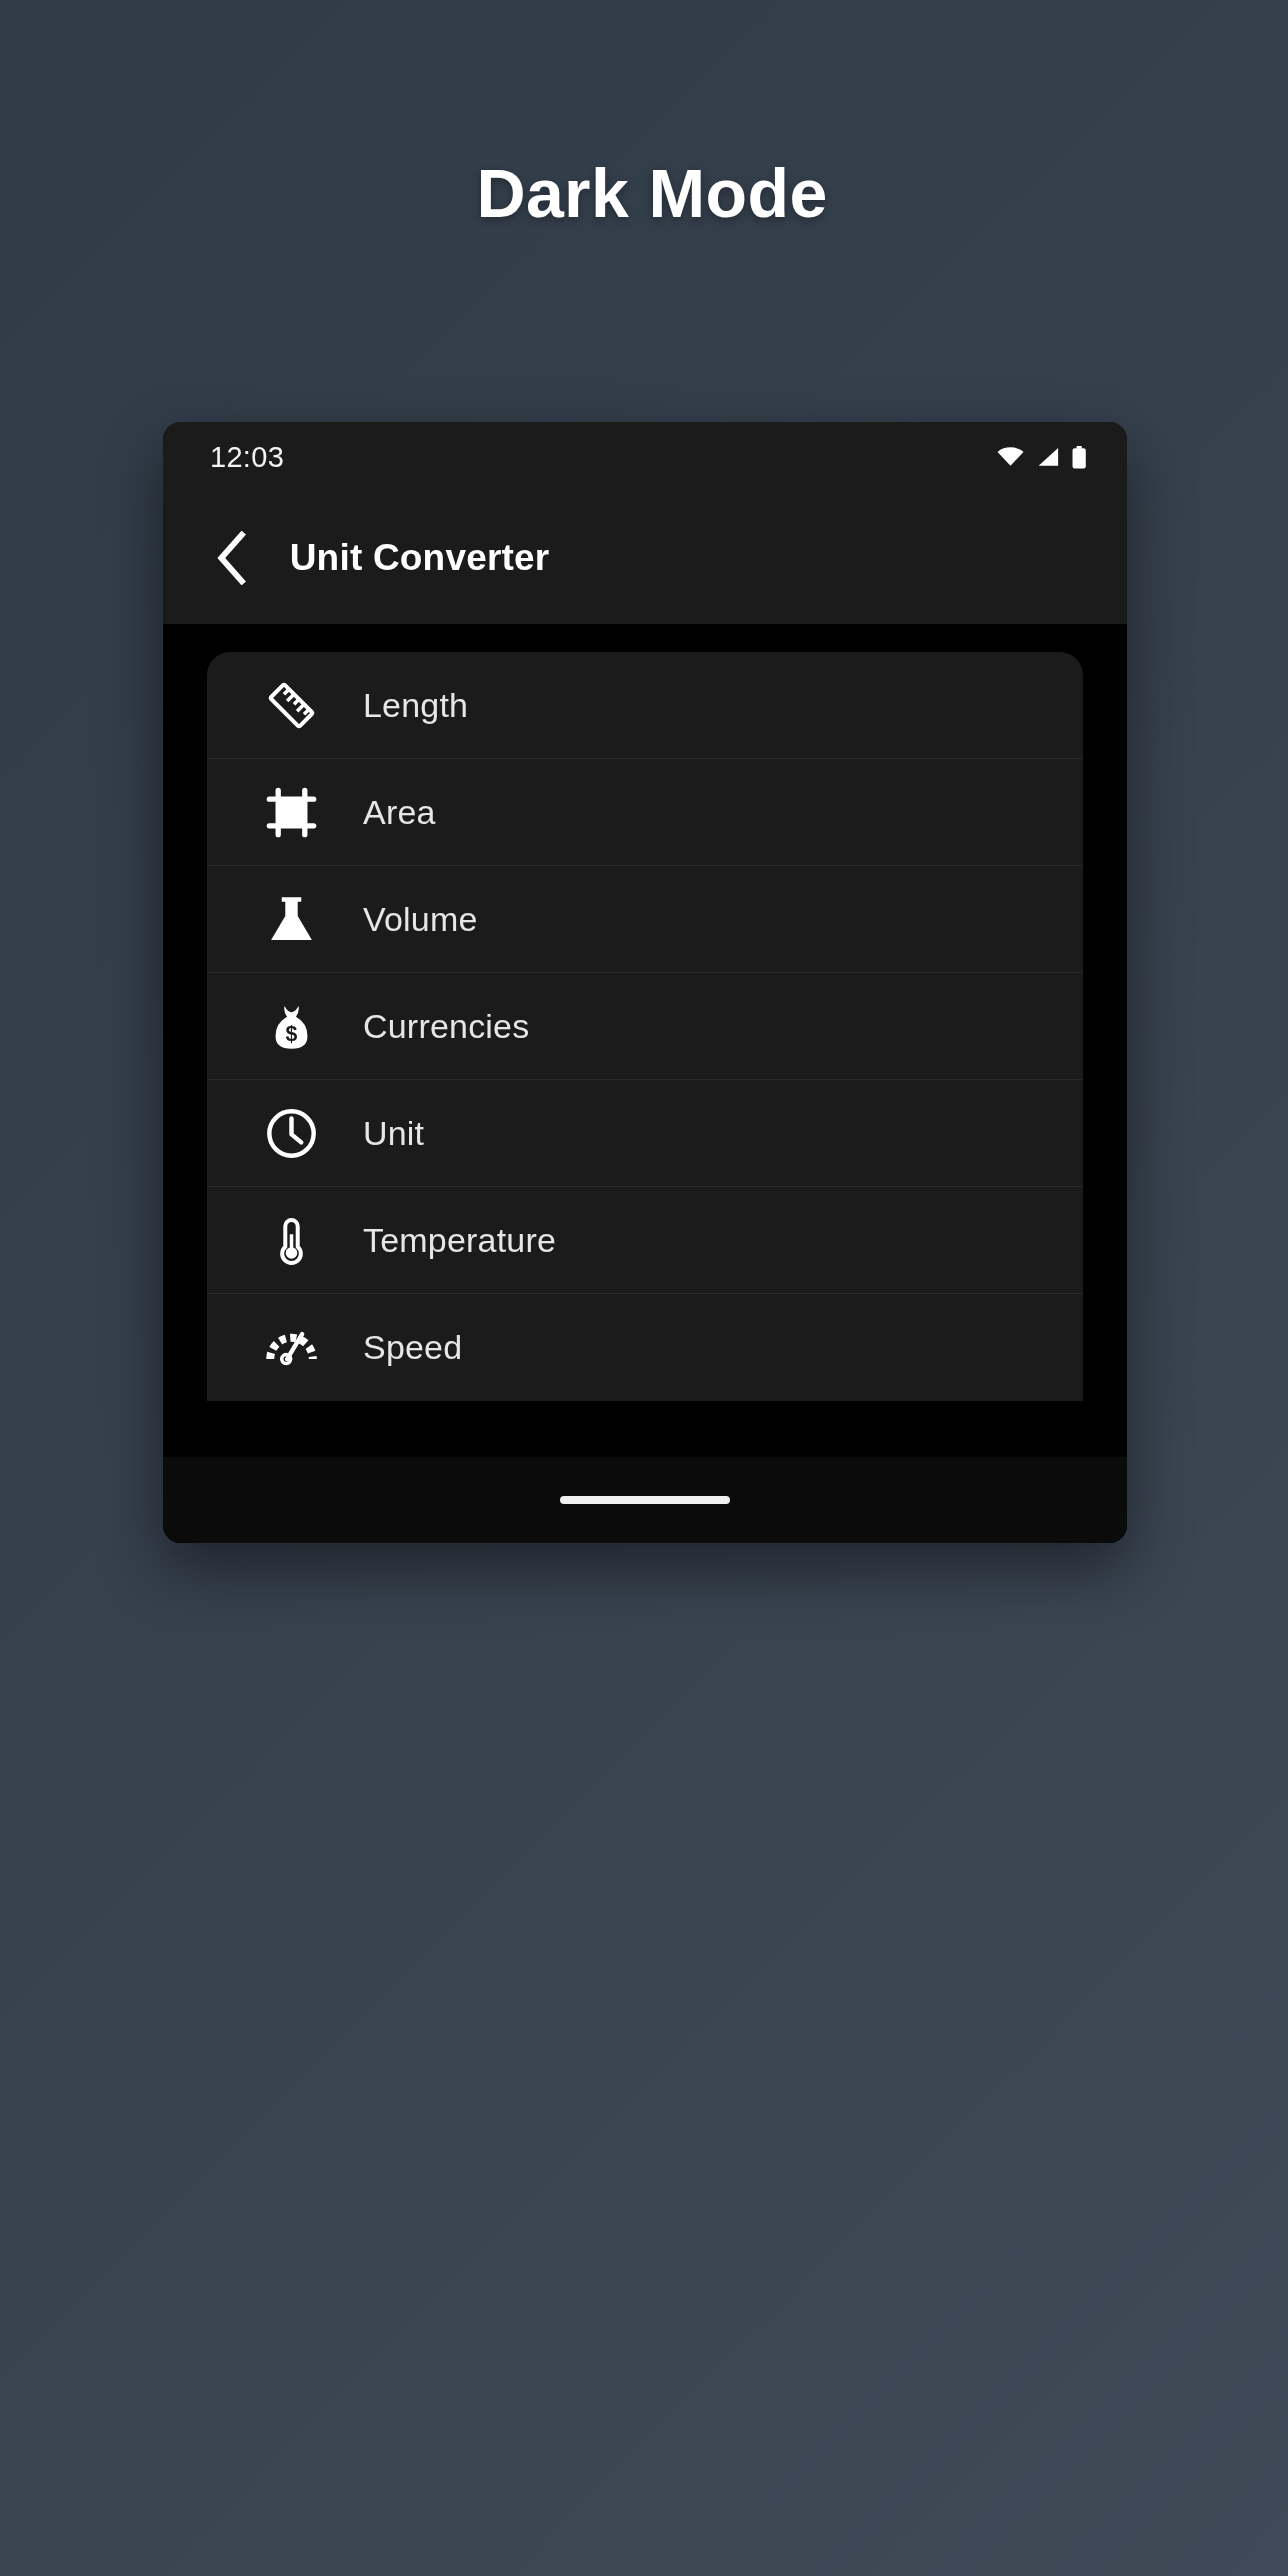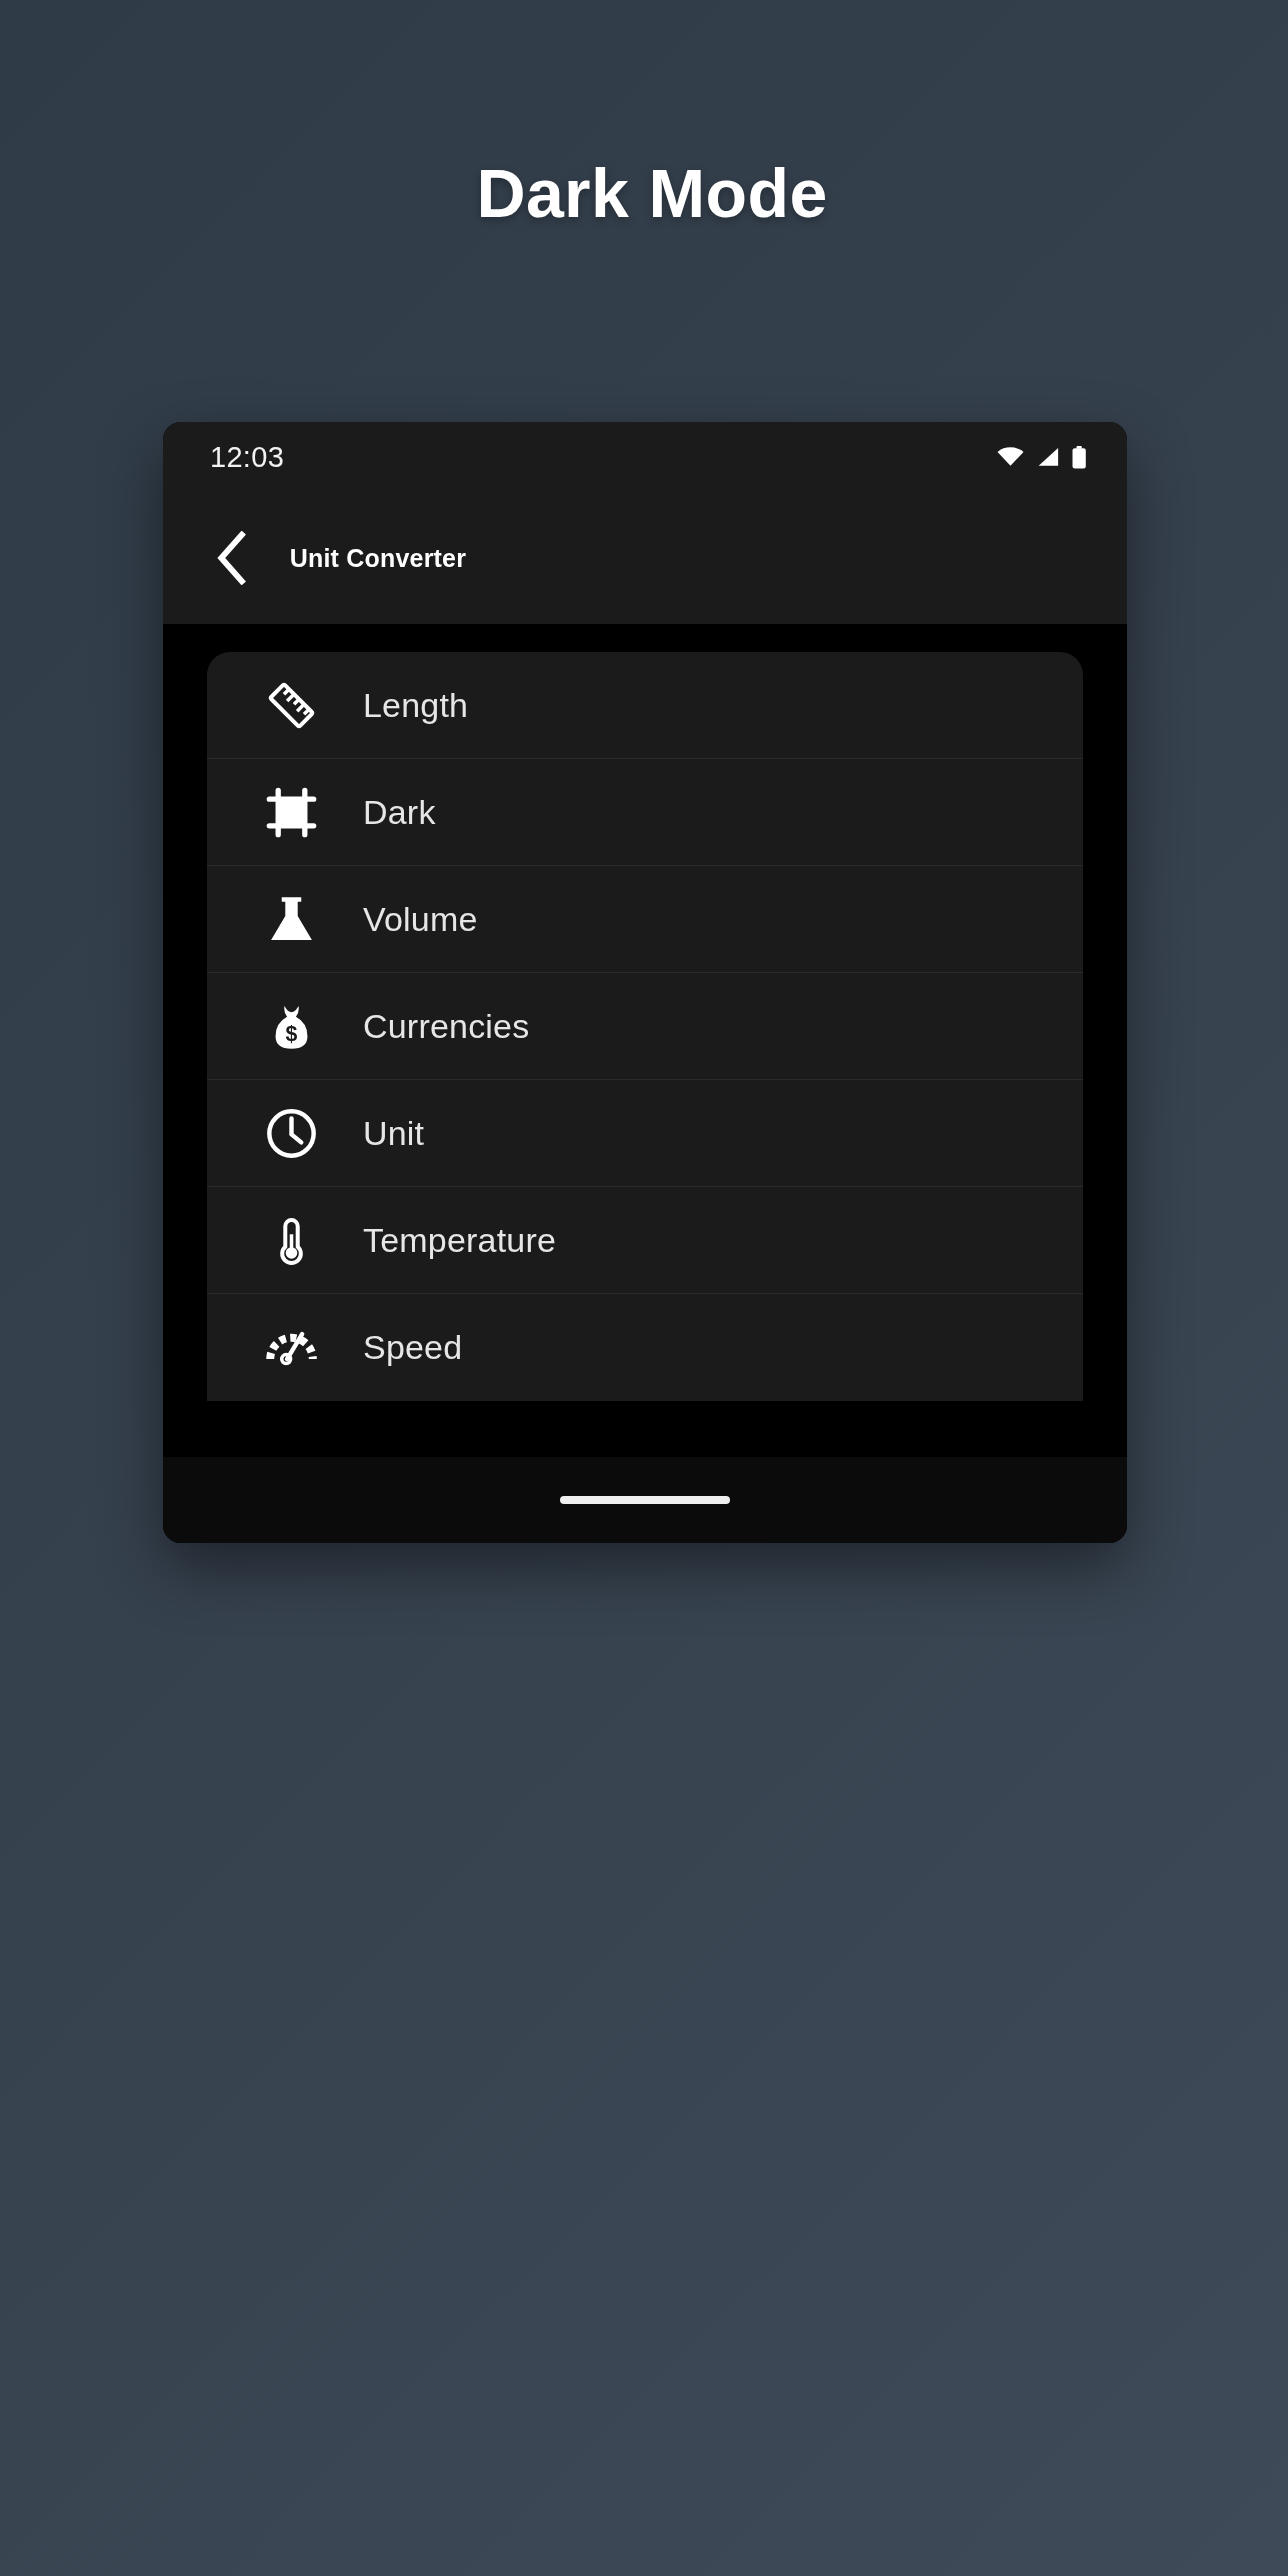--- a/index.html
+++ b/index.html
@@ -45,21 +45,21 @@
     display:flex; align-items:center;
     padding-left:30px;
   }
   .back-btn{
     width:77px; height:77px;
     display:flex; align-items:center; justify-content:center;
     cursor:pointer;
   }
   .appbar-title{
     margin-left:19.7px;
-    font-size:25px; font-weight:bold; color:#ffffff;
+    font-size:37px; font-weight:bold; color:#ffffff;
     letter-spacing:0.2px;
   }
   
   .screen-body{
     background:#000000;
     height:919px;
     position:relative;
     padding-top:28px;
   }
   .list-card{
@@ -153,21 +153,21 @@
       </div>
 
       <div class="row">
         <span class="row-icon">
           <svg width="55" height="55" viewBox="0 0 62 62">
             <rect x="16" y="16" width="30" height="30" fill="#fff"></rect>
             <path d="M16 6 v50 M46 6 v50 M6 16 h50 M6 46 h50" stroke="#fff" stroke-width="6" stroke-linecap="round"></path>
             <rect x="20" y="20" width="22" height="22" fill="#fff"></rect>
           </svg>
         </span>
-        <span class="row-label">Dark</span>
+        <span class="row-label">Area</span>
       </div>
 
       <div class="row">
         <span class="row-icon">
           <svg width="55" height="55" viewBox="0 0 62 62">
             <path d="M20 6 h22 v5 h-4 v16 L54 54 H8 L24 27 V11 h-4 Z" fill="#fff"></path>
           </svg>
         </span>
         <span class="row-label">Volume</span>
       </div>

